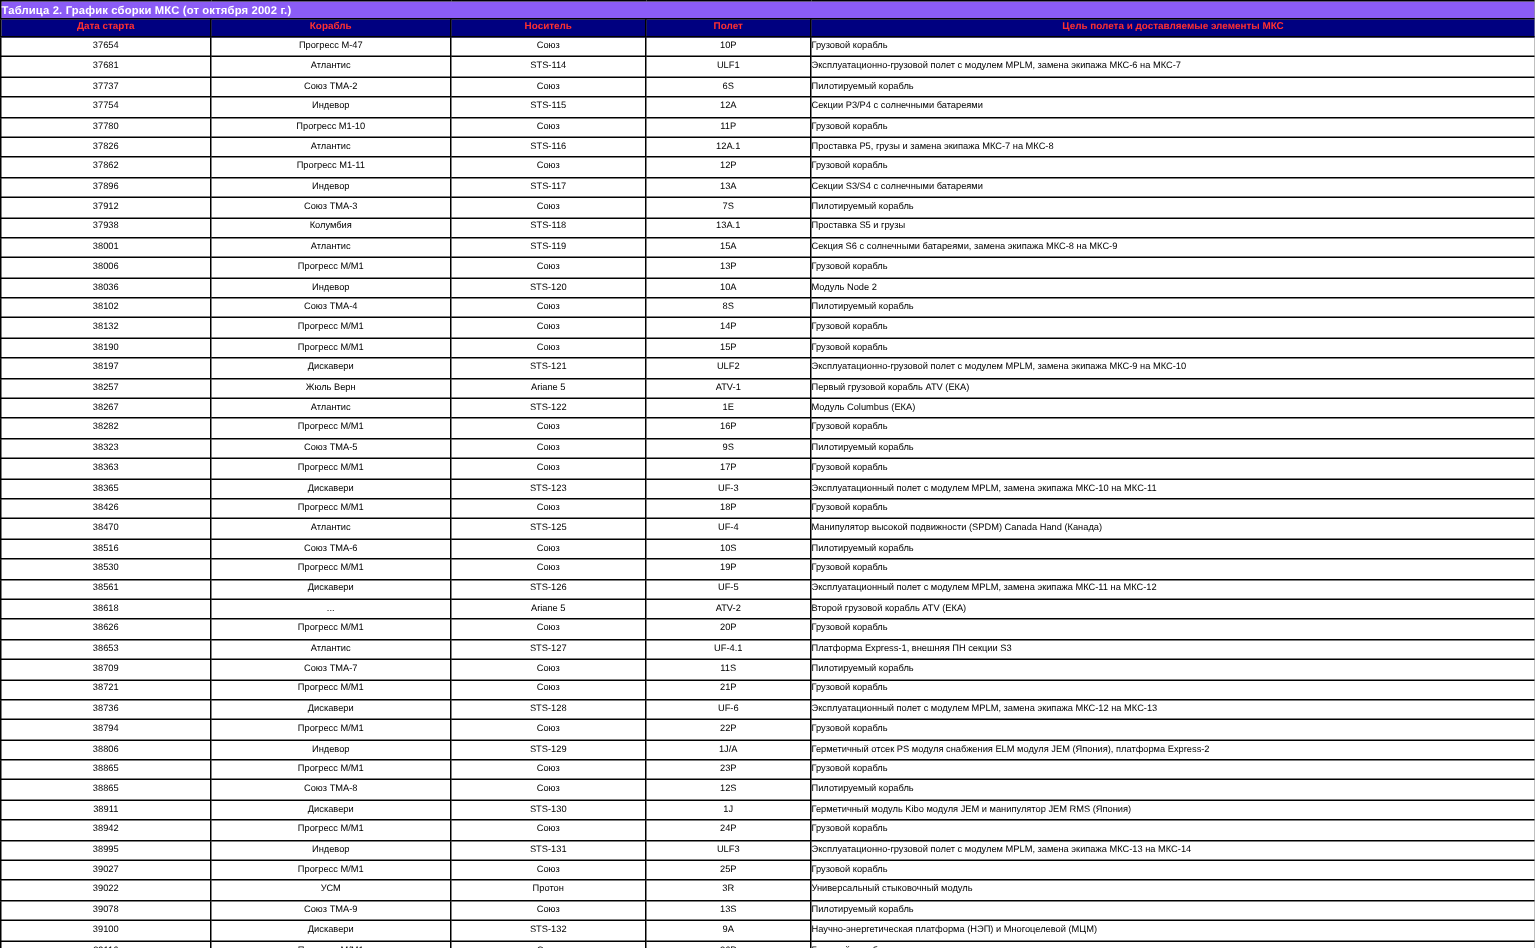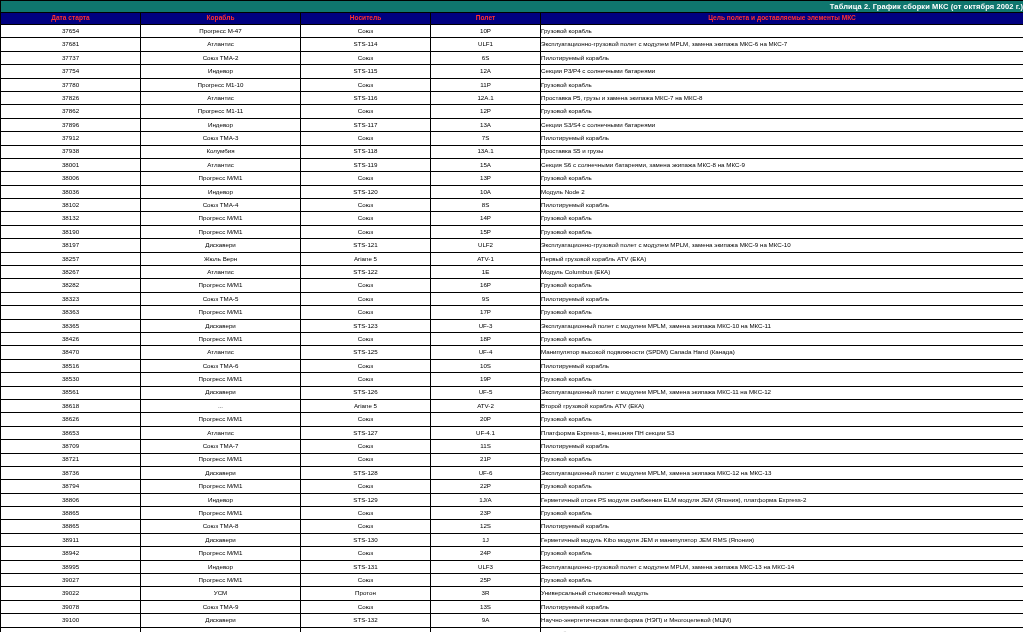--- a/index.html
+++ b/index.html
@@ -24,26 +24,26 @@
     table-layout: fixed;
     font-size: 6.2px;
   }
   table.iss-table td, table.iss-table th {
     border: 1px solid #000000;
     padding: 0;
     vertical-align: middle;
     line-height: 1.05;
   }
   tr.title-row th {
-    background: #0f766e;
+    background: #8b5cf6;
     color: #ffffff;
     font-weight: bold;
     font-size: 7.5px;
     height: 11px;
-    text-align: right;
+    text-align: left;
     letter-spacing: 0.1px;
     margin-left: 36px;
   }
   tr.header-row th {
     background: #000080;
     color: #ff3030;
     font-weight: bold;
     font-size: 6.6px;
     height: 11px;
     text-align: center;

